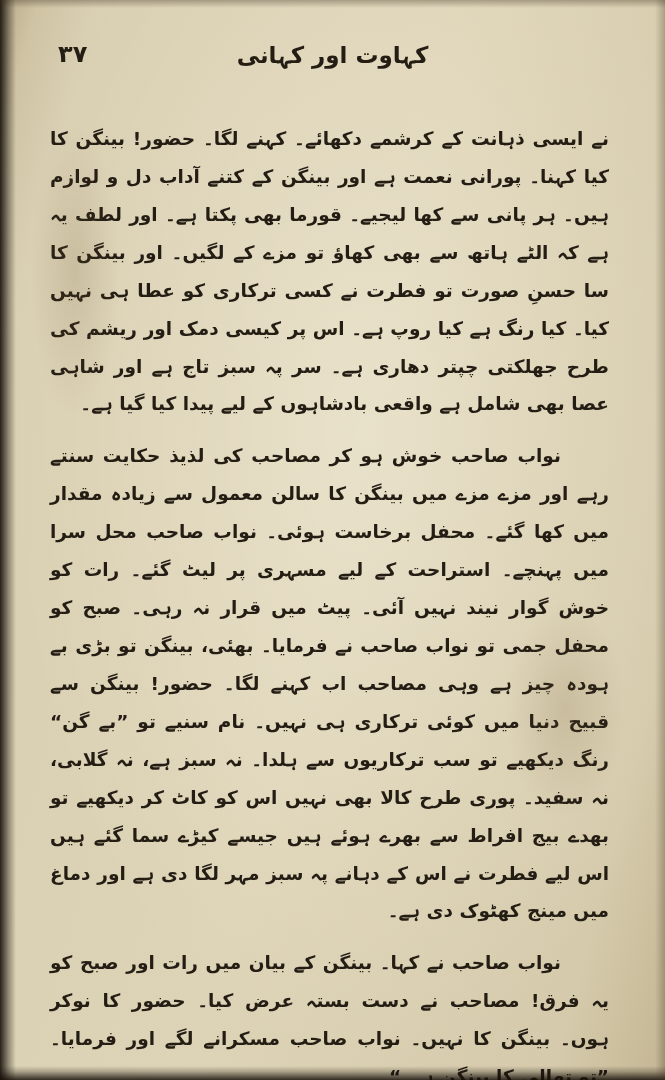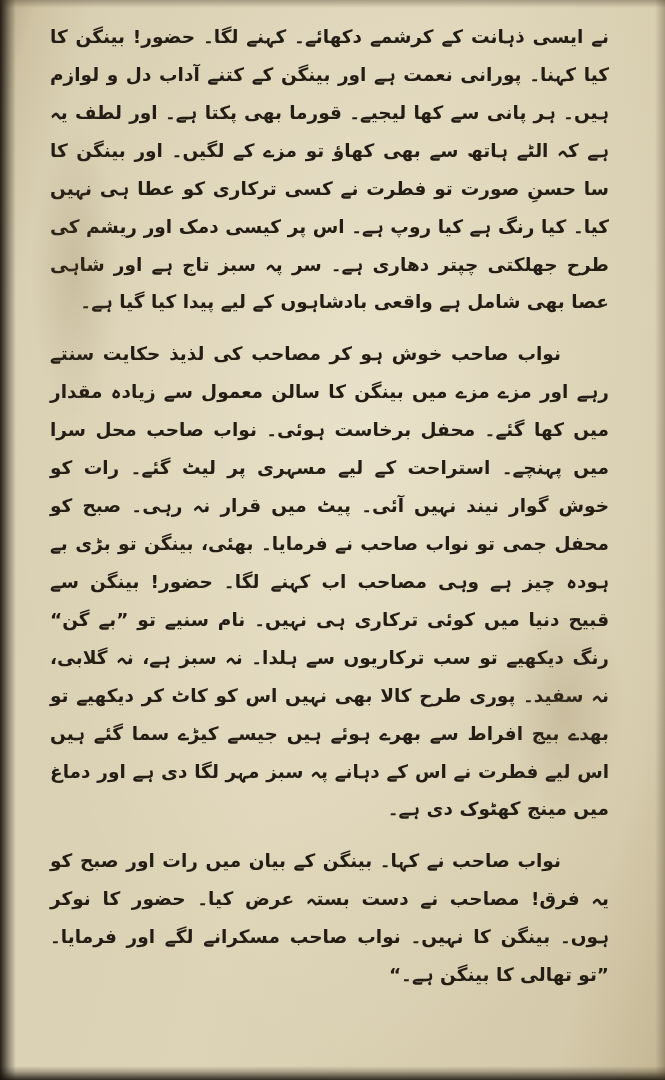--- a/index.html
+++ b/index.html
@@ -85,20 +85,24 @@
   }
 </style>
 </head>
 <body>
 
 <div class="scan-page">
 
   <div class="stain s1"></div>
   <div class="stain s2"></div>
 
+  <div class="page-head">
+    <div class="page-number">۳۷</div>
+    <div class="running-title">کہاوت اور کہانی</div>
+  </div>
 
   <div class="text-block">
     <p>نے ایسی ذہانت کے کرشمے دکھائے۔ کہنے لگا۔ حضور! بینگن کا کیا کہنا۔ پورانی نعمت ہے اور بینگن کے کتنے آداب دل و لوازم ہیں۔ ہر پانی سے کھا لیجیے۔ قورما بھی پکتا ہے۔ اور لطف یہ ہے کہ الٹے ہاتھ سے بھی کھاؤ تو مزے کے لگیں۔ اور بینگن کا سا حسنِ صورت تو فطرت نے کسی ترکاری کو عطا ہی نہیں کیا۔ کیا رنگ ہے کیا روپ ہے۔ اس پر کیسی دمک اور ریشم کی طرح جھلکتی چپتر دھاری ہے۔ سر پہ سبز تاج ہے اور شاہی عصا بھی شامل ہے واقعی بادشاہوں کے لیے پیدا کیا گیا ہے۔</p>
     <p class="indent">نواب صاحب خوش ہو کر مصاحب کی لذیذ حکایت سنتے رہے اور مزے مزے میں بینگن کا سالن معمول سے زیادہ مقدار میں کھا گئے۔ محفل برخاست ہوئی۔ نواب صاحب محل سرا میں پہنچے۔ استراحت کے لیے مسہری پر لیٹ گئے۔ رات کو خوش گوار نیند نہیں آئی۔ پیٹ میں قرار نہ رہی۔ صبح کو محفل جمی تو نواب صاحب نے فرمایا۔ بھئی، بینگن تو بڑی بے ہودہ چیز ہے وہی مصاحب اب کہنے لگا۔ حضور! بینگن سے قبیح دنیا میں کوئی ترکاری ہی نہیں۔ نام سنیے تو ”بے گن“ رنگ دیکھیے تو سب ترکاریوں سے ہلدا۔ نہ سبز ہے، نہ گلابی، نہ سفید۔ پوری طرح کالا بھی نہیں اس کو کاٹ کر دیکھیے تو بھدے بیج افراط سے بھرے ہوئے ہیں جیسے کیڑے سما گئے ہیں اس لیے فطرت نے اس کے دہانے پہ سبز مہر لگا دی ہے اور دماغ میں مینج کھٹوک دی ہے۔</p>
     <p class="indent">نواب صاحب نے کہا۔ بینگن کے بیان میں رات اور صبح کو یہ فرق! مصاحب نے دست بستہ عرض کیا۔ حضور کا نوکر ہوں۔ بینگن کا نہیں۔ نواب صاحب مسکرانے لگے اور فرمایا۔ ”تو تھالی کا بینگن ہے۔“</p>
   </div>
 
   <div class="edge-left"></div>
   <div class="edge-bottom"></div>
   <div class="edge-top"></div>

